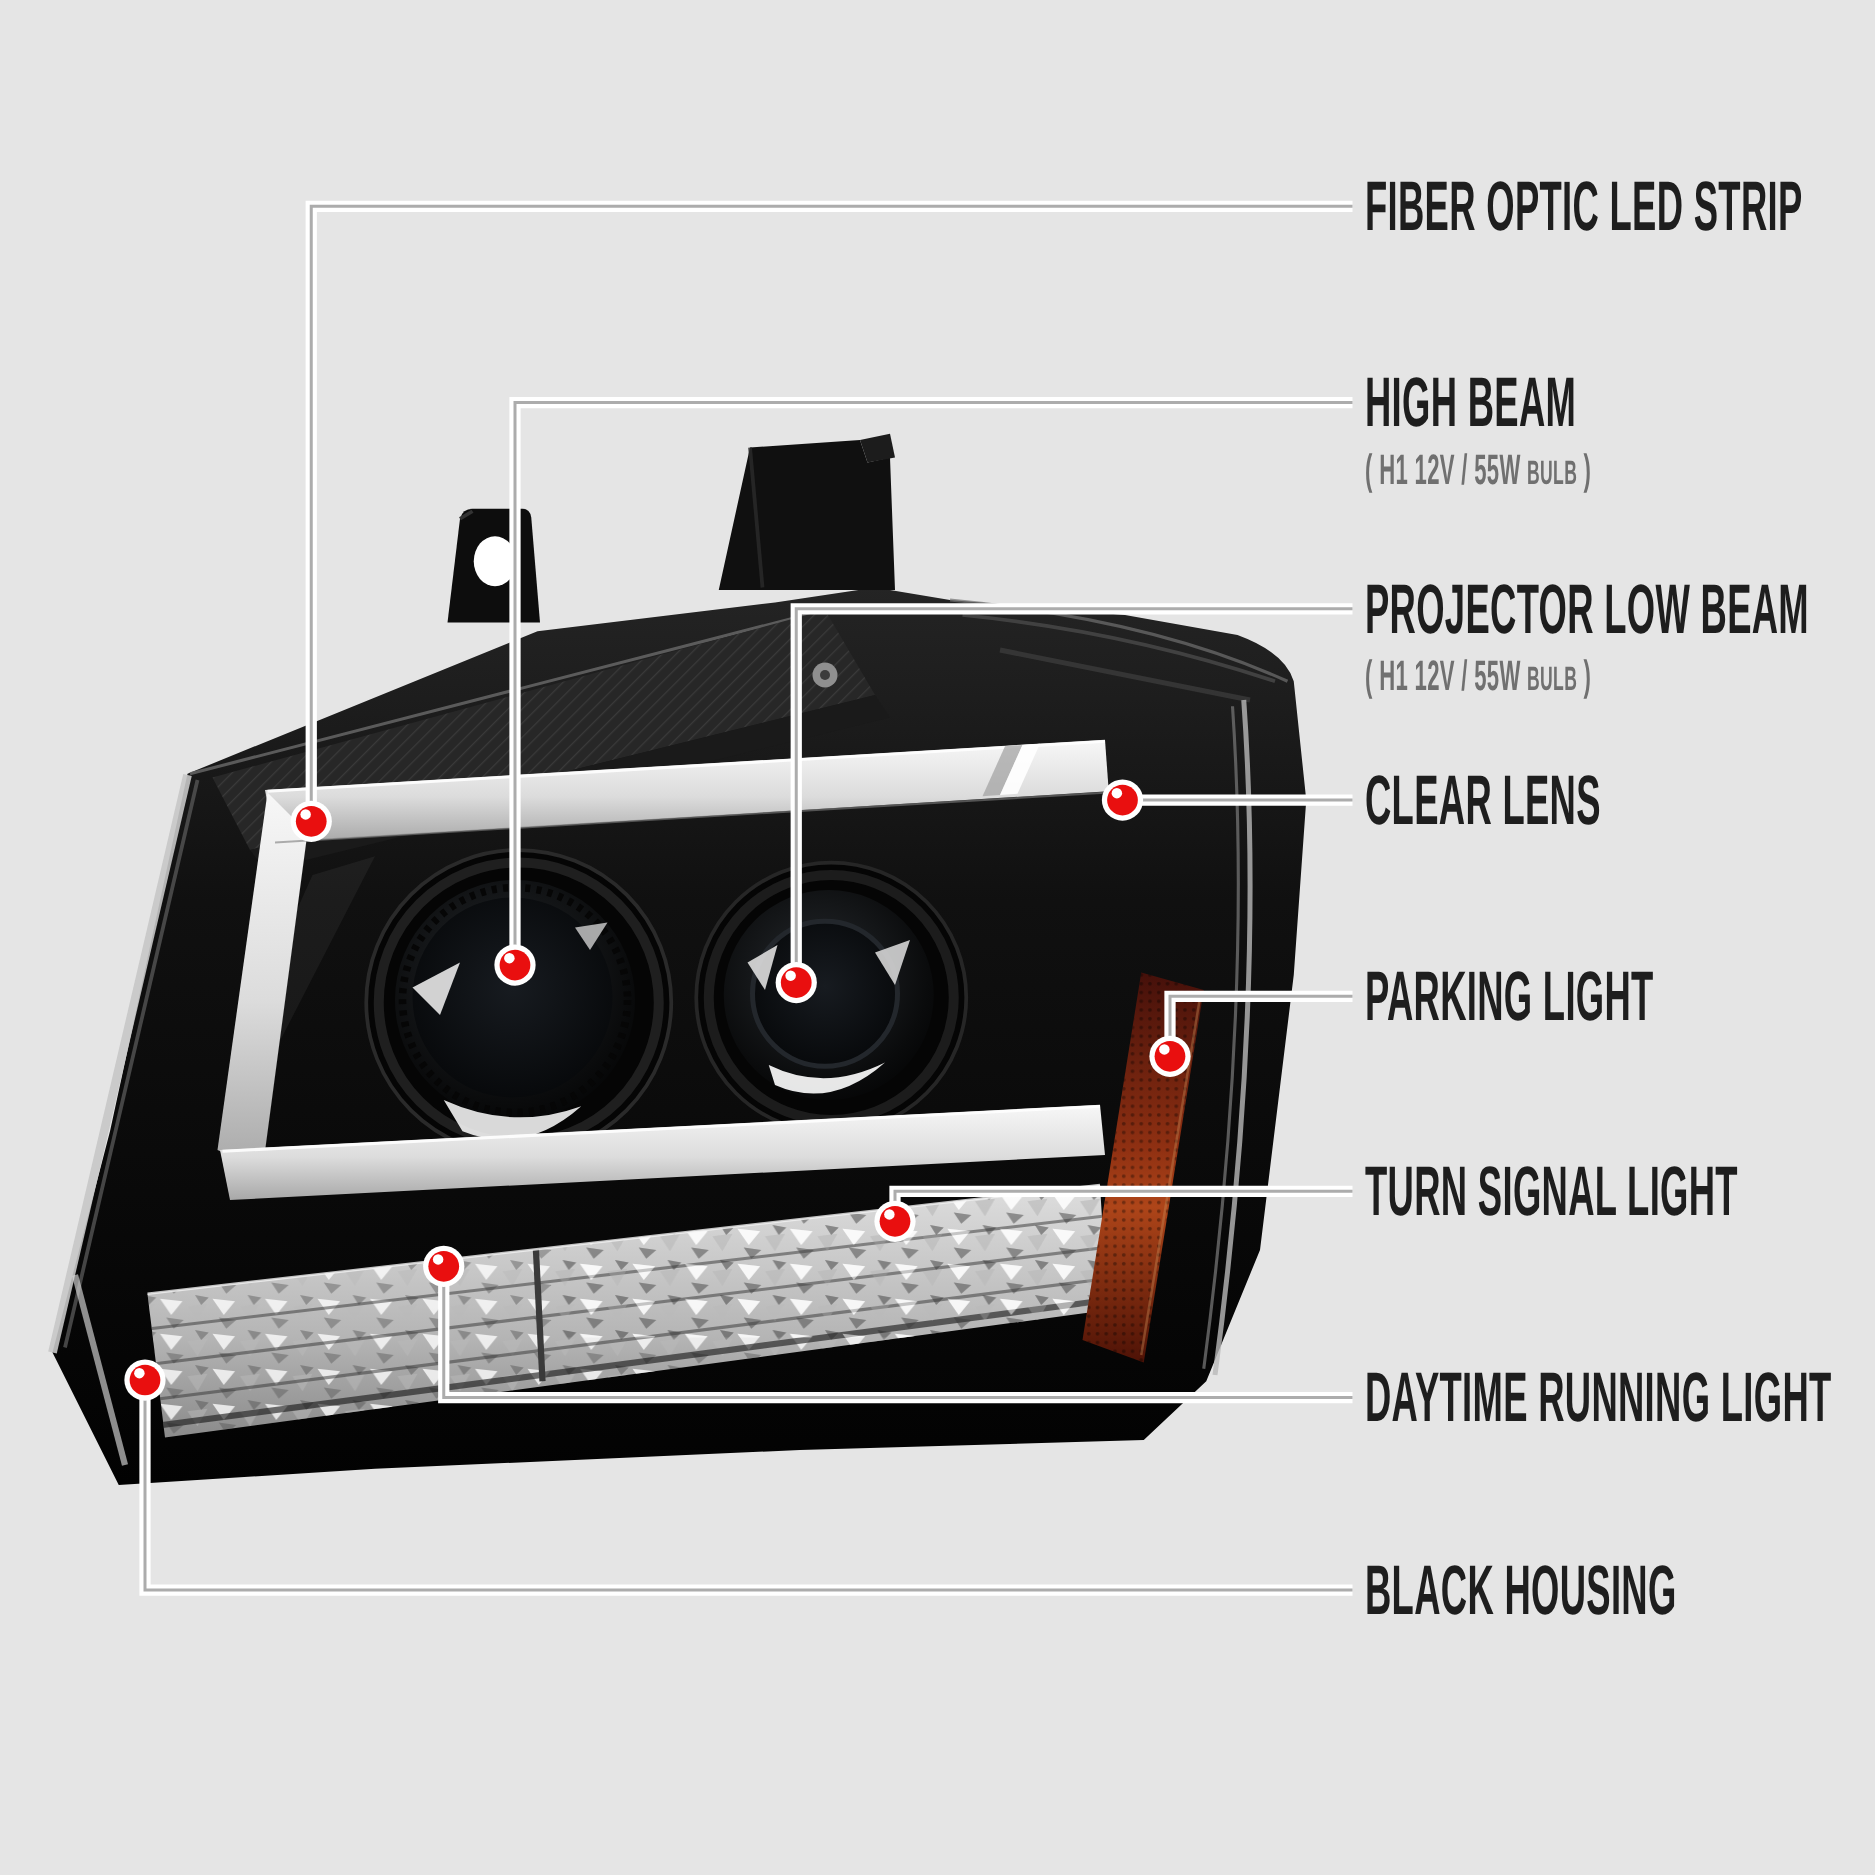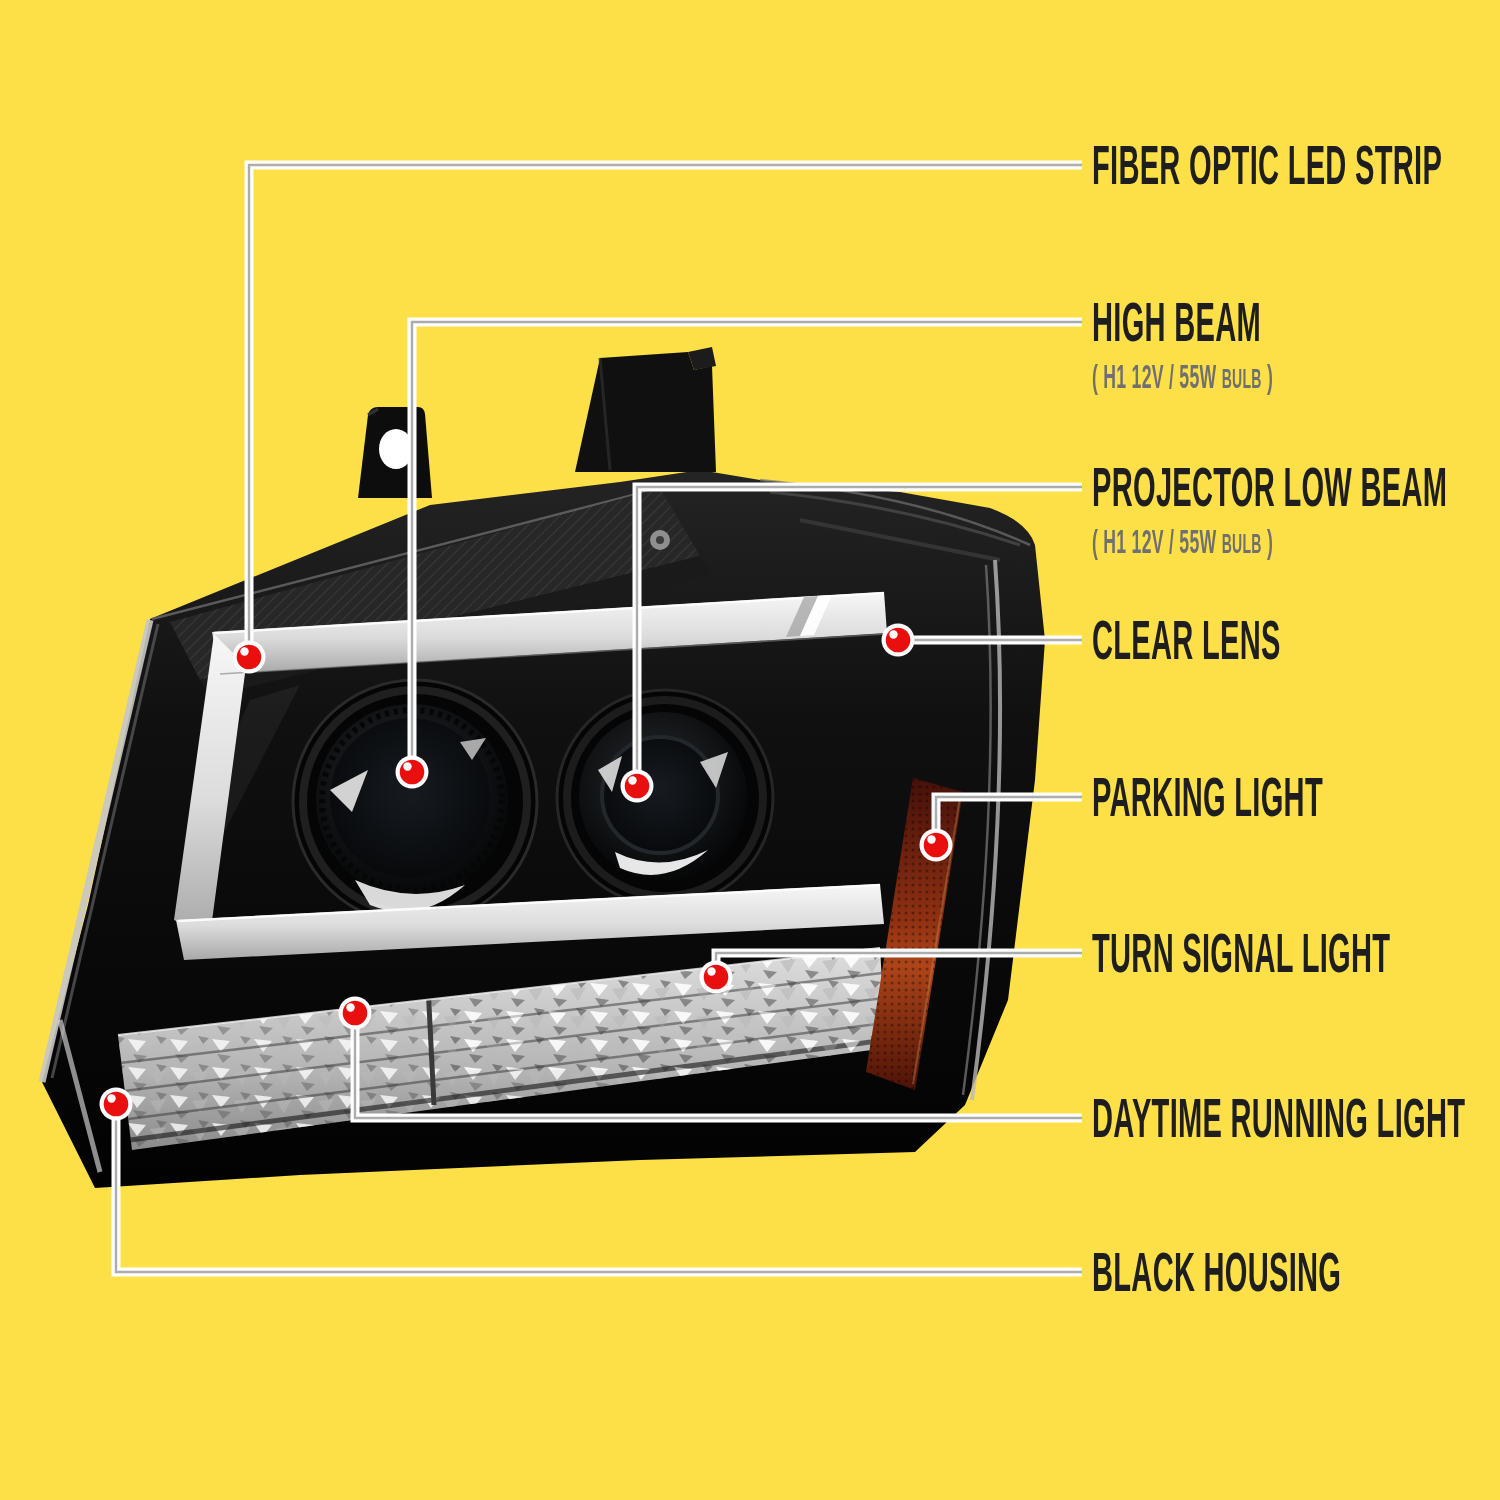--- a/index.html
+++ b/index.html
@@ -1,19 +1,19 @@
 <!DOCTYPE html>
 <html><head>
 <meta charset="utf-8">
 <style>
   html,body{margin:0;padding:0;background:#ffffff;}
   .canvas{
     position:relative;
     width:1500px;height:1500px;
-    background:#fde047;
+    background:#e5e5e5;
     overflow:hidden;
     font-family:"Liberation Sans", sans-serif;
   }
   .art{position:absolute;left:0;top:0;}
   .callout-label{
     position:absolute;
     left:1092px;
     transform-origin:left top;
     transform:scaleX(0.52);
     white-space:nowrap;

